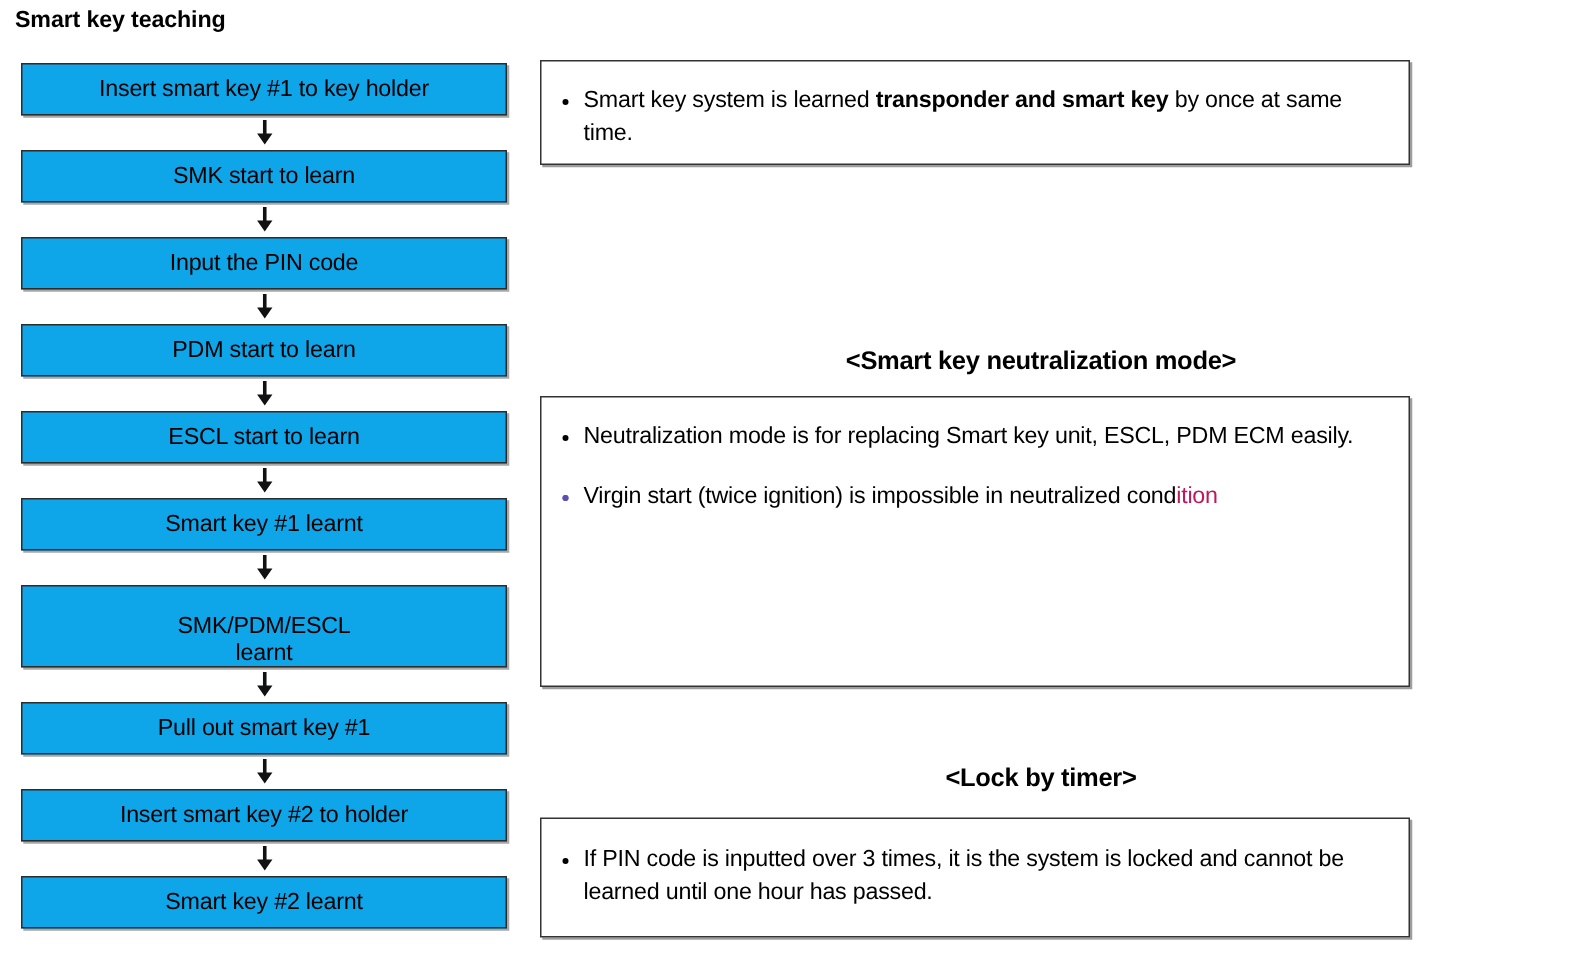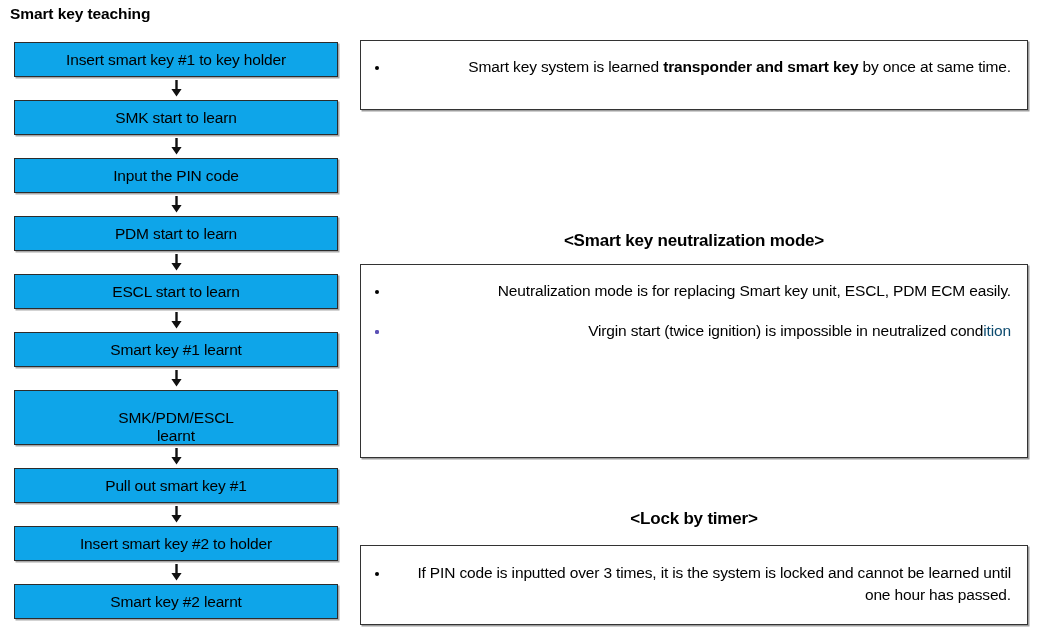--- a/index.html
+++ b/index.html
@@ -66,25 +66,24 @@
   .right-col {
     position: absolute;
     left: 360px;
     top: 0;
     width: 670px;
   }
   .note-box {
     position: absolute;
     box-sizing: border-box;
     left: 0;
-    width: 668px;
+    width: 580px;
     border: 1px solid #333333;
     background: #ffffff;
     box-shadow: 1.5px 1.5px 0 0 #9d9d9d;
-    text-align: right;
   }
   .section-head {
     position: absolute;
     left: 0;
     width: 668px;
     text-align: center;
     font-size: 17px;
     font-weight: bold;
     letter-spacing: -0.2px;
     white-space: nowrap;
@@ -107,21 +106,21 @@
     position: absolute;
     left: 0;
     top: 0.62em;
     width: 4px;
     height: 4px;
     border-radius: 50%;
     background: #000;
   }
   .bullets li.accent > .dot { background: #5b51b5; }
   .bullets li .b { font-weight: bold; }
-  .bullets li .accent-text { color: #0c4a6e; }
+  .bullets li .accent-text { color: #be185d; }
 
   
   #note-1 { top: 40px; height: 70px; }
   #note-1 .bullets { padding: 15px 16px 0 14px; }
 
   #head-neutral { top: 231px; }
   #note-2 { top: 264px; height: 194px; }
   #note-2 .bullets { padding: 15px 16px 0 14px; }
   #note-2 .bullets li { margin-bottom: 18px; }
 

